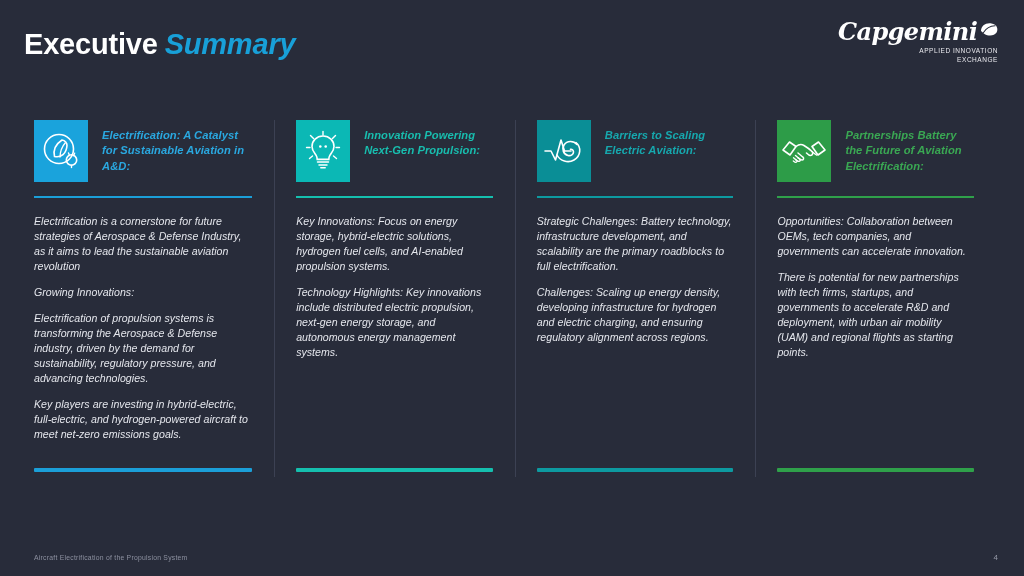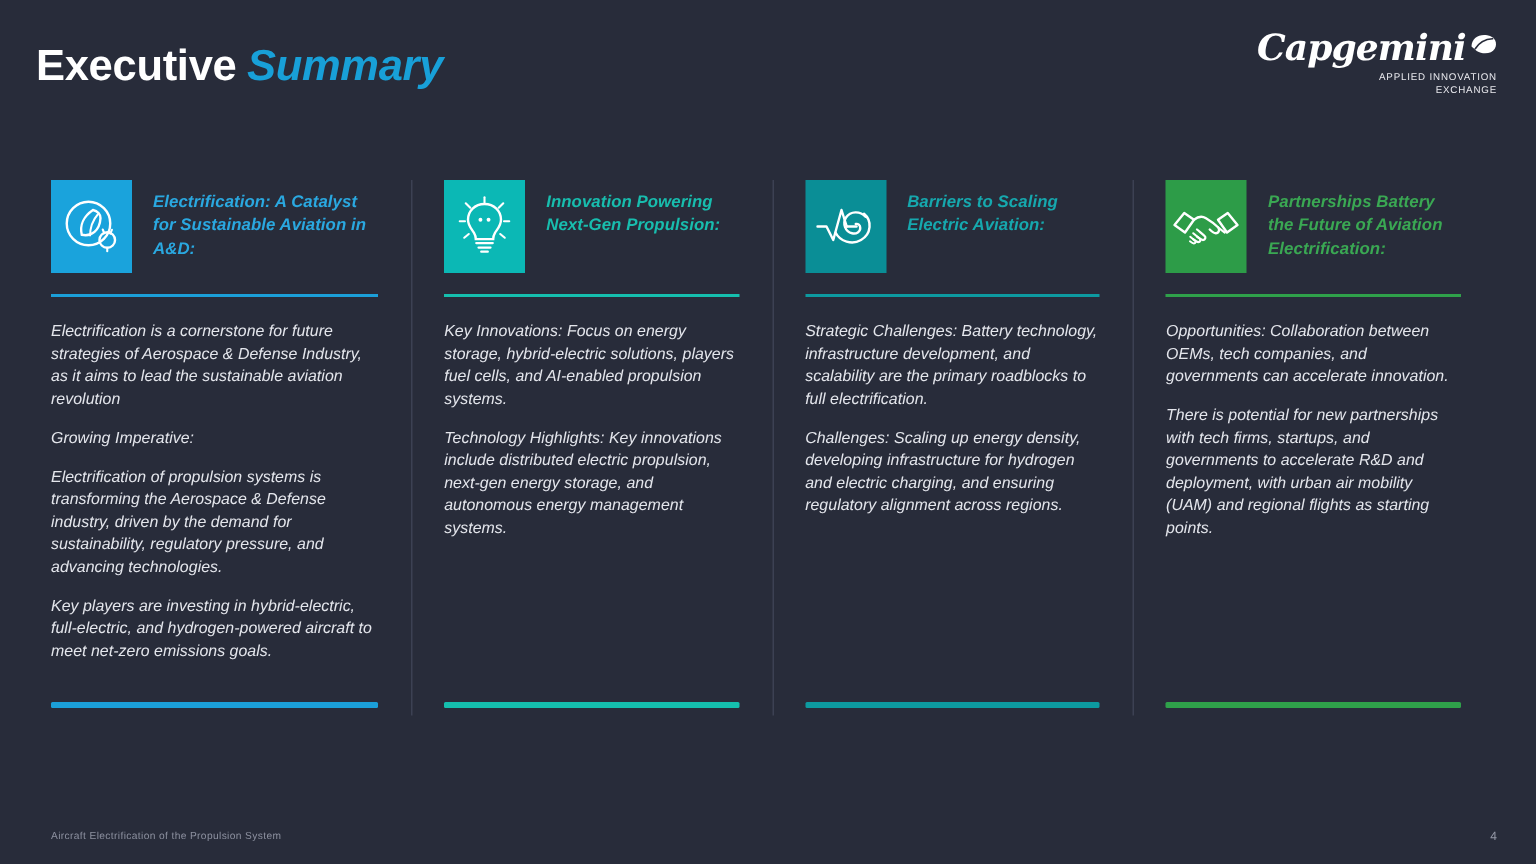--- a/index.html
+++ b/index.html
@@ -206,21 +206,21 @@
             <path d="M35.5 35.5 L34.5 33" stroke="#ffffff" stroke-width="1.4" stroke-linecap="round"></path>
             <path d="M39.5 35.7 L40.6 33.2" stroke="#ffffff" stroke-width="1.4" stroke-linecap="round"></path>
             <path d="M37.5 45.2 L37.5 47.5" stroke="#ffffff" stroke-width="1.4" stroke-linecap="round"></path>
           </svg>
         </div>
         <div class="col-title" style="color: rgb(42, 168, 224);">Electrification: A Catalyst for Sustainable Aviation in A&amp;D:</div>
       </div>
       <div class="head-rule" style="background-color: rgb(27, 159, 216);"></div>
       <div class="body">
         <p class="para">Electrification is a cornerstone for future strategies of Aerospace &amp; Defense Industry,  as it aims to lead the sustainable aviation revolution</p>
-        <p class="para">Growing Imperative:</p>
+        <p class="para">Growing Innovations:</p>
         <p class="para">Electrification of propulsion systems is transforming the Aerospace &amp; Defense industry, driven by the demand for sustainability, regulatory pressure, and advancing technologies.</p>
         <p class="para">Key players are investing in hybrid-electric, full-electric, and hydrogen-powered aircraft to meet net-zero emissions goals.</p>
       </div>
     </div>
 
     <div class="col">
       <div class="col-head">
         <div class="icon-box" style="background-color: rgb(11, 184, 181);">
           <svg width="54" height="62" viewBox="0 0 54 62">
             <path d="M27 16 C20.5 16 16 20.8 16 26.5 C16 30.5 18.5 32.8 20 35.2 C20.9 36.7 21.2 38 21.2 39.4 L32.8 39.4 C32.8 38 33.1 36.7 34 35.2 C35.5 32.8 38 30.5 38 26.5 C38 20.8 33.5 16 27 16 Z" fill="none" stroke="#ffffff" stroke-width="1.6"></path>
@@ -235,21 +235,21 @@
             <path d="M13.5 38.5 L16.5 36" stroke="#ffffff" stroke-width="1.4" stroke-linecap="round"></path>
             <path d="M40.5 38.5 L37.5 36" stroke="#ffffff" stroke-width="1.4" stroke-linecap="round"></path>
             <circle cx="24.3" cy="26.5" r="1.3" fill="#ffffff"></circle>
             <circle cx="29.7" cy="26.5" r="1.3" fill="#ffffff"></circle>
           </svg>
         </div>
         <div class="col-title" style="color: rgb(24, 189, 174);">Innovation Powering Next-Gen Propulsion:</div>
       </div>
       <div class="head-rule" style="background-color: rgb(21, 191, 174);"></div>
       <div class="body">
-        <p class="para">Key Innovations: Focus on energy storage, hybrid-electric solutions, players fuel cells, and AI-enabled propulsion systems.</p>
+        <p class="para">Key Innovations: Focus on energy storage, hybrid-electric solutions, hydrogen fuel cells, and AI-enabled propulsion systems.</p>
         <p class="para">Technology Highlights: Key innovations include distributed electric propulsion, next-gen energy storage, and autonomous energy management systems.</p>
       </div>
     </div>
 
     <div class="col">
       <div class="col-head">
         <div class="icon-box" style="background-color: rgb(10, 142, 150);">
           <svg width="54" height="62" viewBox="0 0 54 62">
             <path d="M8 31 L14 31 L18.5 40 L24 20 L27.5 31" fill="none" stroke="#ffffff" stroke-width="1.6" stroke-linejoin="round" stroke-linecap="round"></path>
             <path d="M40 24.5 C36.5 20.5 30 20.5 27 25 C24.5 29 26.5 34.5 31 35.5 C34 36.2 36.5 34.5 36.5 32 C36.5 30 35 29 33.5 29.3" fill="none" stroke="#ffffff" stroke-width="1.6" stroke-linecap="round"></path>

